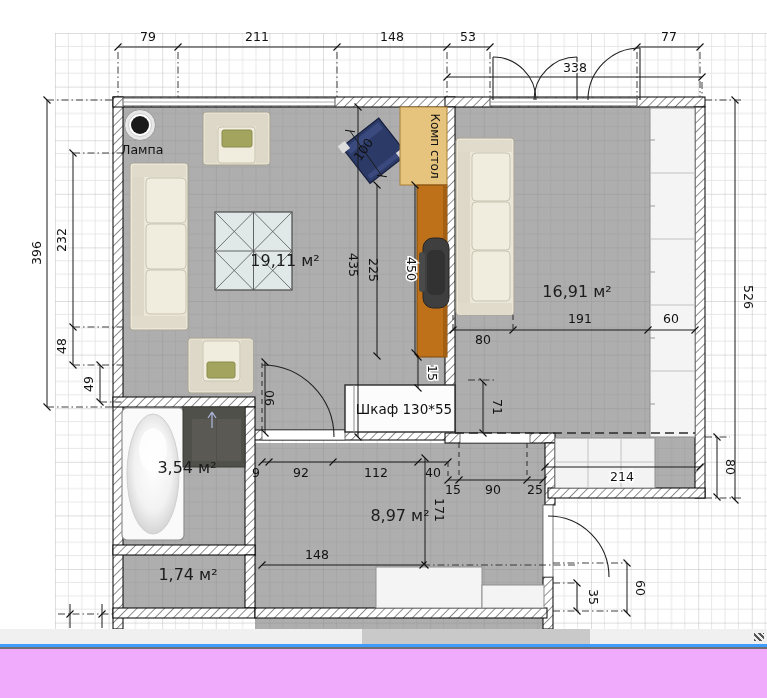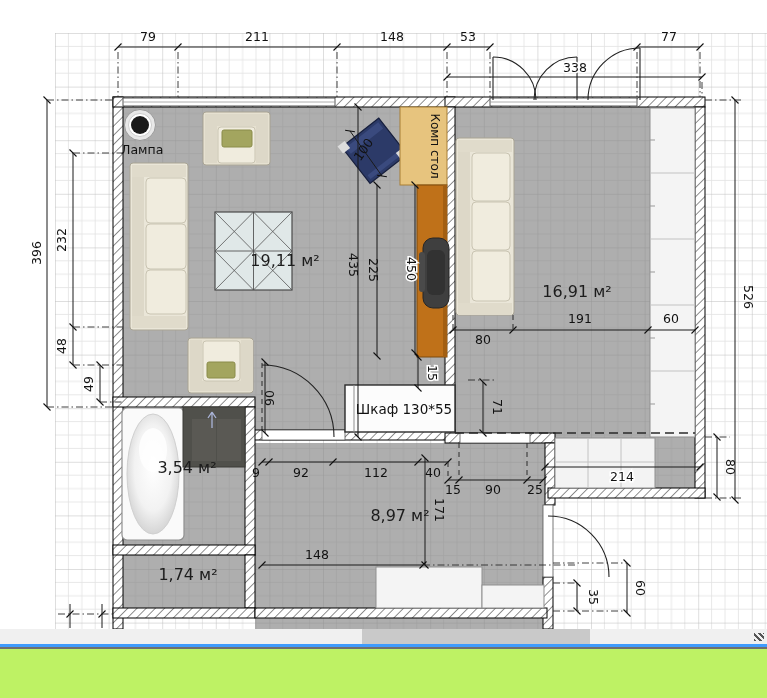--- a/index.html
+++ b/index.html
@@ -1,16 +1,16 @@
 <!DOCTYPE html>
 <html><head>
 <meta charset="utf-8">
 <style>
   html,body{margin:0;padding:0;background:#fff;}
-  #stage{position:relative;width:767px;height:698px;background:#bef264;overflow:hidden;
+  #stage{position:relative;width:767px;height:698px;background:#f0abfc;overflow:hidden;
          font-family:"DejaVu Sans",sans-serif;}
   #plan-svg{position:absolute;left:0;top:0;}
   .dim{font-size:12.5px;fill:#111;}
   .dimline{stroke:#1a1a1a;stroke-width:1;fill:none;}
   .tie{stroke:#2a2a2a;stroke-width:0.9;fill:none;stroke-dasharray:7 3 1.5 3;}
   .dash{stroke:#2a2a2a;stroke-width:1;fill:none;stroke-dasharray:5 4;}
   .tkm{stroke:#111;stroke-width:1.1;}
   .roomlbl{font-size:16px;fill:#1c1c1c;}
   .halo{paint-order:stroke;stroke:#ffffff;stroke-width:3px;}
   .arc{stroke:#222;stroke-width:1.1;fill:none;}

